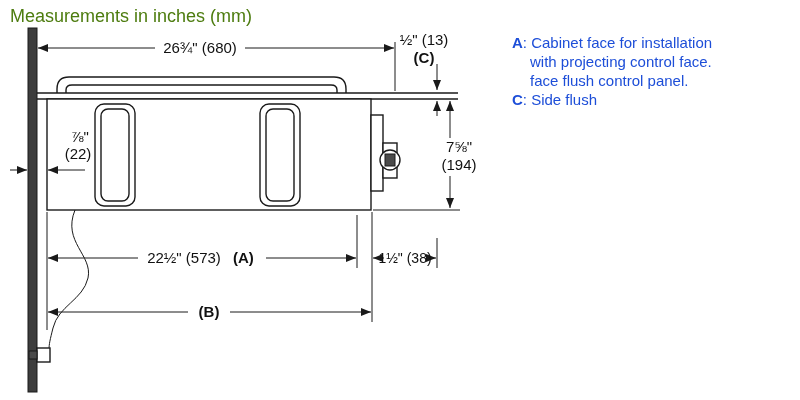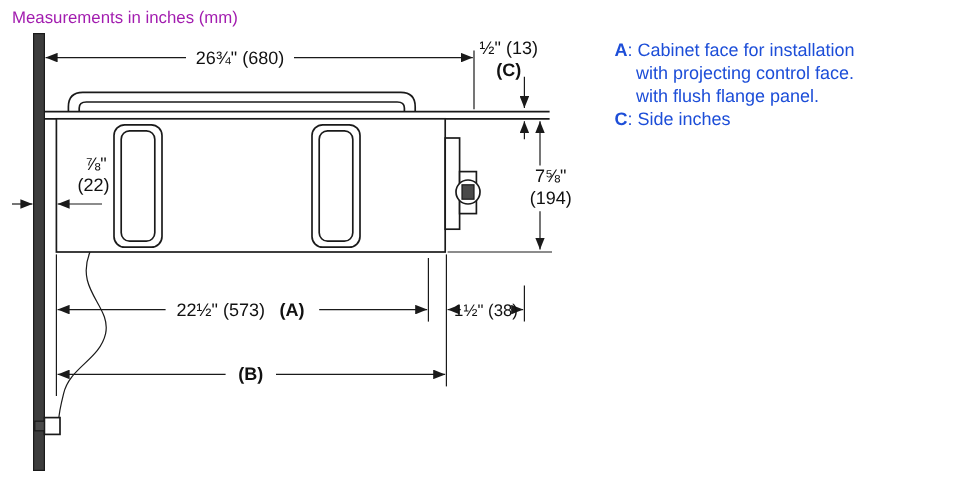--- a/index.html
+++ b/index.html
@@ -1,18 +1,18 @@
 <!DOCTYPE html>
 <html><head>
 <meta charset="utf-8">
 <style>
   html,body{margin:0;padding:0;background:#fff;}
   .page{position:relative;width:800px;height:400px;background:#fff;
         font-family:"Liberation Sans",sans-serif;overflow:hidden;}
-  .title{position:absolute;left:10px;top:6px;font-size:14px;color:#a21caf;}
+  .title{position:absolute;left:10px;top:6px;font-size:18px;color:#4d7c0f;}
   .legend{position:absolute;left:512px;top:33px;width:286px;font-size:15px;
           color:#1d4ed8;line-height:19px;}
   .legend .cont{padding-left:18px;}
   .key{font-weight:bold;}
   svg{position:absolute;left:0;top:0;}
   svg text{font-family:"Liberation Sans",sans-serif;font-size:15px;fill:#111;}
   svg text.small{font-size:14px;}
   svg text.bold{font-weight:bold;}
   .ln{stroke:#1a1a1a;stroke-width:1.4;fill:none;}
   .fillw{fill:#ffffff;}
@@ -112,19 +112,19 @@
     <text x="209" y="317" text-anchor="middle" class="bold">(B)</text>
   </svg>
 
   <div class="title">Measurements in inches (mm)</div>
 
   <div class="legend">
     <div>
       <span class="key">A</span><span>: Cabinet face for installation</span>
     </div>
     <div class="cont">with projecting control face.</div>
-    <div class="cont">with flush flange panel.</div>
+    <div class="cont">face flush control panel.</div>
     <div>
-      <span class="key">C</span><span>: Side inches</span>
+      <span class="key">C</span><span>: Side flush</span>
     </div>
   </div>
 
 </div>
 
 </body></html>

